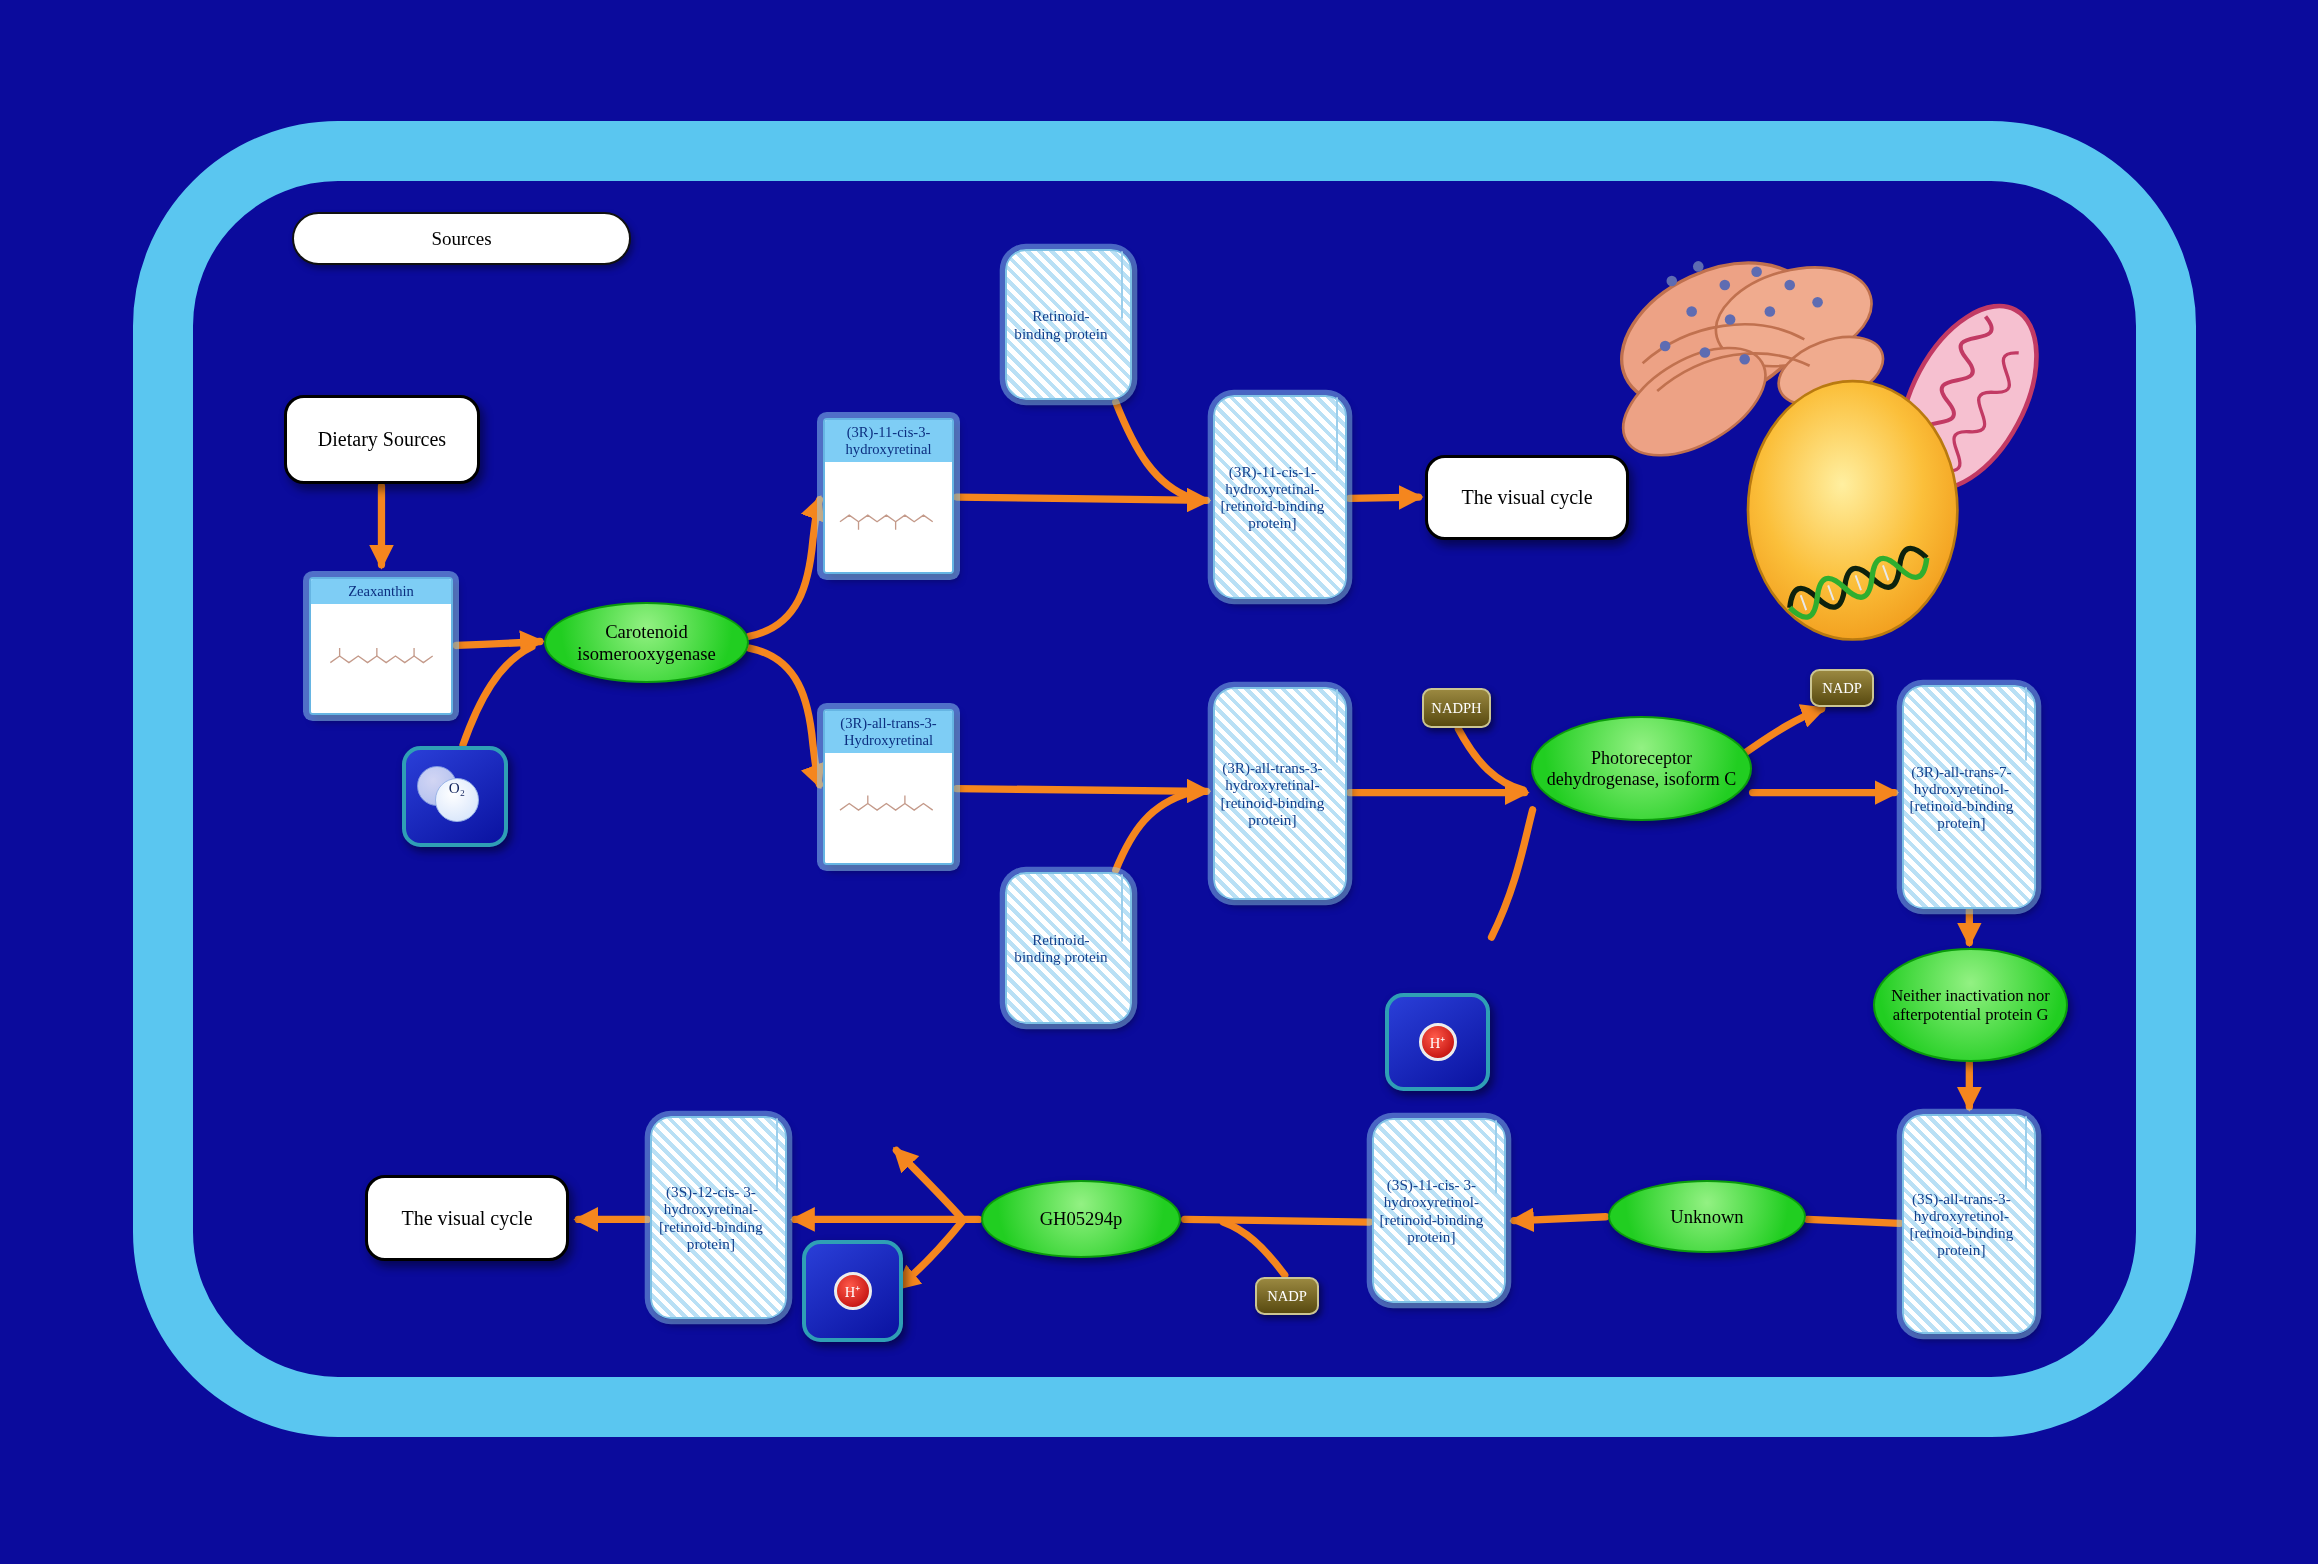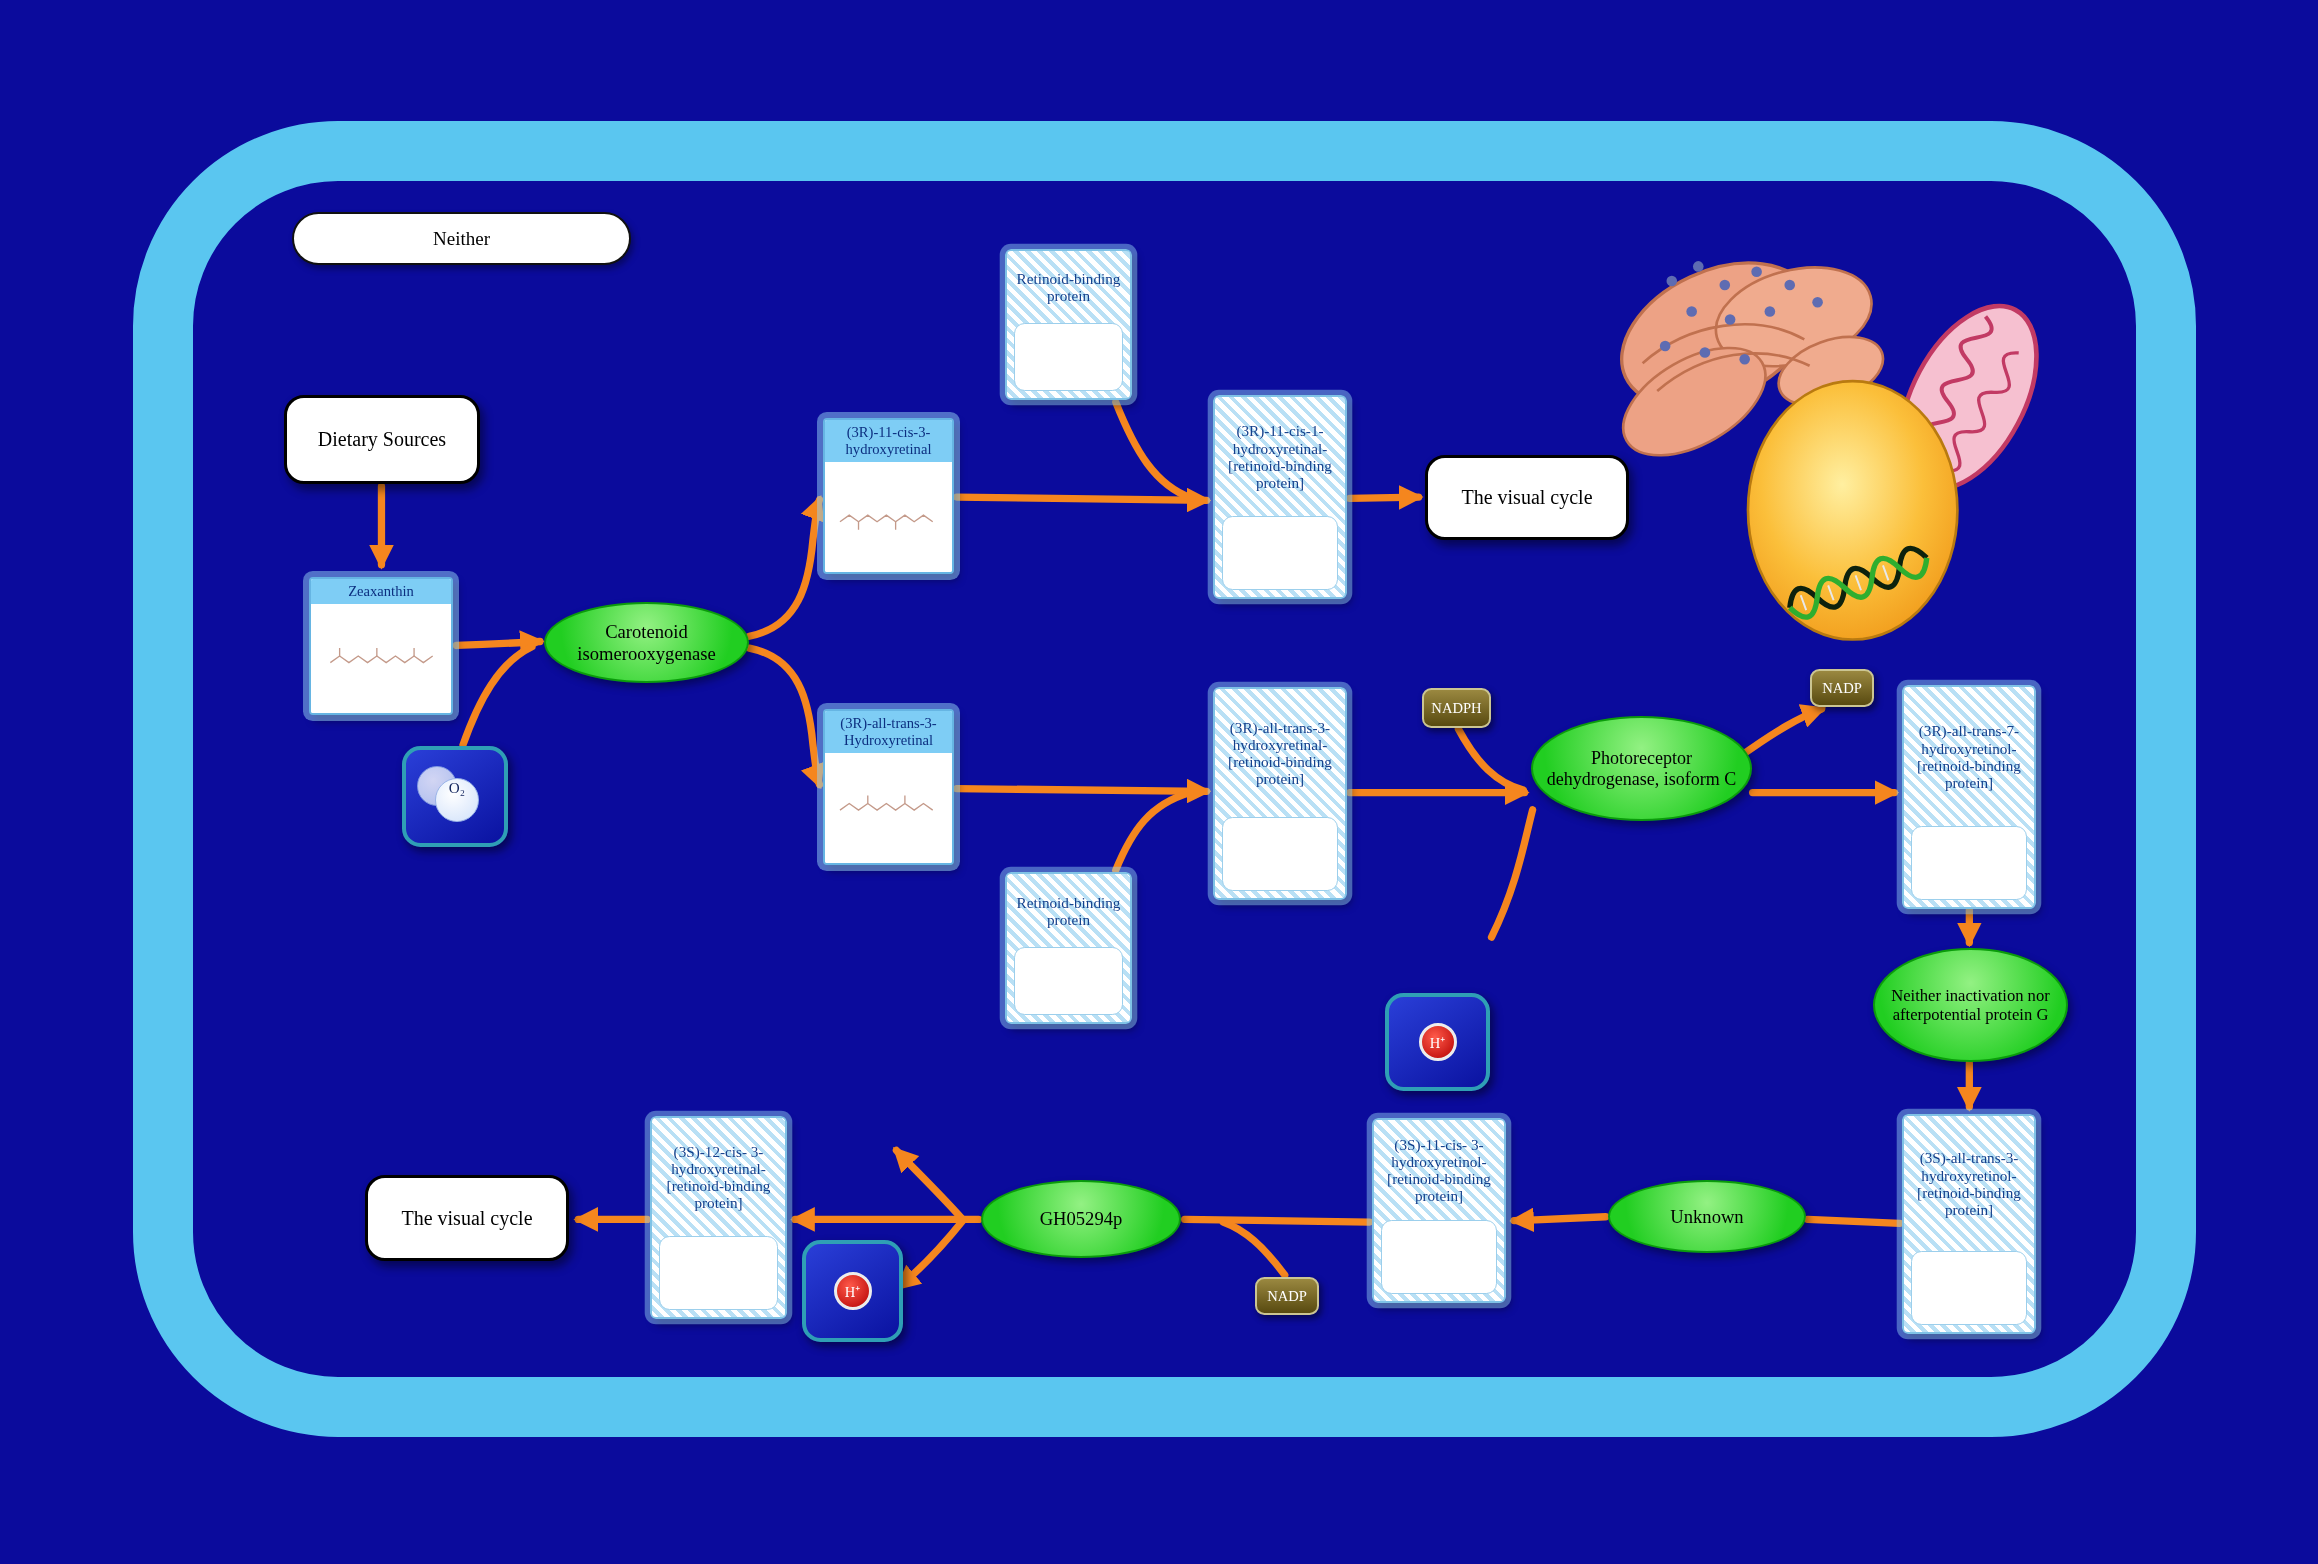--- a/index.html
+++ b/index.html
@@ -17,22 +17,22 @@
         box-shadow:2.7px 4px 6.6px rgba(0,0,0,.35)}
   .enzyme{background:radial-gradient(circle at 50% 30%, #93f183, #21ce21 75%);
           border:2.7px solid #0b9b0b;border-radius:50%;font-size:17px;line-height:1.15;
           padding:6.6px;box-shadow:3.3px 4.6px 8px rgba(0,0,0,.4)}
   .chembox{display:flex;flex-direction:column;background:#fff;border:2px solid #66b5e3;
            border-radius:4px;overflow:hidden;align-items:stretch;justify-content:flex-start;
            box-shadow:0 0 0 6px rgba(150,212,246,.5),4px 5.3px 8px rgba(0,0,0,.4)}
   .chemhead{background:#7ecdf5;color:#0c2f80;font-size:14.6px;line-height:1.15;padding:4px 2px;
             display:flex;align-items:center;justify-content:center;flex:0 0 auto;width:100%}
   .chembody{flex:1;display:flex;align-items:center;justify-content:center;background:#fff}
-  .complexbox{display:flex;flex-direction:column;align-items:stretch;justify-content:flex-end;
-              border:2px solid #7fc2e6;border-radius:6px;color:#14408c;
+  .complexbox{display:flex;flex-direction:row;align-items:stretch;justify-content:flex-end;
+              border:2px solid #7fc2e6;border-radius:21px;color:#14408c;
               background:repeating-linear-gradient(45deg,#ffffff 0 4.6px,#b9e0f5 4.6px 8.6px);
               box-shadow:0 0 0 5.3px rgba(150,212,246,.45),4px 5.3px 8px rgba(0,0,0,.4)}
   .complexhead{flex:1;font-size:15.2px;line-height:1.13;display:flex;align-items:center;
                justify-content:center;padding:5.3px 2.7px}
   .complexbody{height:74px;margin:0 6.6px 6.6px;background:#fff;border:1.3px solid #9ccfec;
                border-radius:10.6px;flex:0 0 auto}
   .complexbody.sm{height:68px}
   .cofactor{background:linear-gradient(#9a8840,#584a10);border:2.7px solid #cbc592;border-radius:9.3px;
             color:#fff;font-size:14.6px;box-shadow:2.7px 3.3px 6px rgba(0,0,0,.45)}
   .ionbox{background:linear-gradient(145deg,#2a3fd8,#0a12a0);border:4.6px solid #2f9fb5;
@@ -127,21 +127,21 @@
       <path d="M 2066 1844 L 1787 1840"></path>
       <path d="M 1938 1924 C 1905 1880 1878 1856 1845 1844"></path>
       <path d="M 1476 1840 L 1199 1840" marker-end="url(#ah)"></path>
       <path d="M 1452 1840 C 1418 1802 1390 1775 1352 1736" marker-end="url(#ah)"></path>
       <path d="M 1452 1842 C 1412 1892 1382 1920 1356 1942" marker-end="url(#ah)"></path>
       <path d="M 976 1840 L 872 1840" marker-end="url(#ah)"></path>
     </g>
   </svg>
 
   <div class="node pill" style="left:292px;top:212px;width:339px;height:53px">
-    <span>Neither</span>
+    <span>Sources</span>
   </div>
 
   <div class="node white-box" style="left:284px;top:395px;width:196px;height:89px">
     <span>Dietary Sources</span>
   </div>
 
   <div class="node chembox" style="left:309px;top:577px;width:144px;height:138px">
     <div class="chemhead">Zeaxanthin</div>
     <div class="chembody">
       <svg width="113" height="60" viewBox="0 0 170 90">

